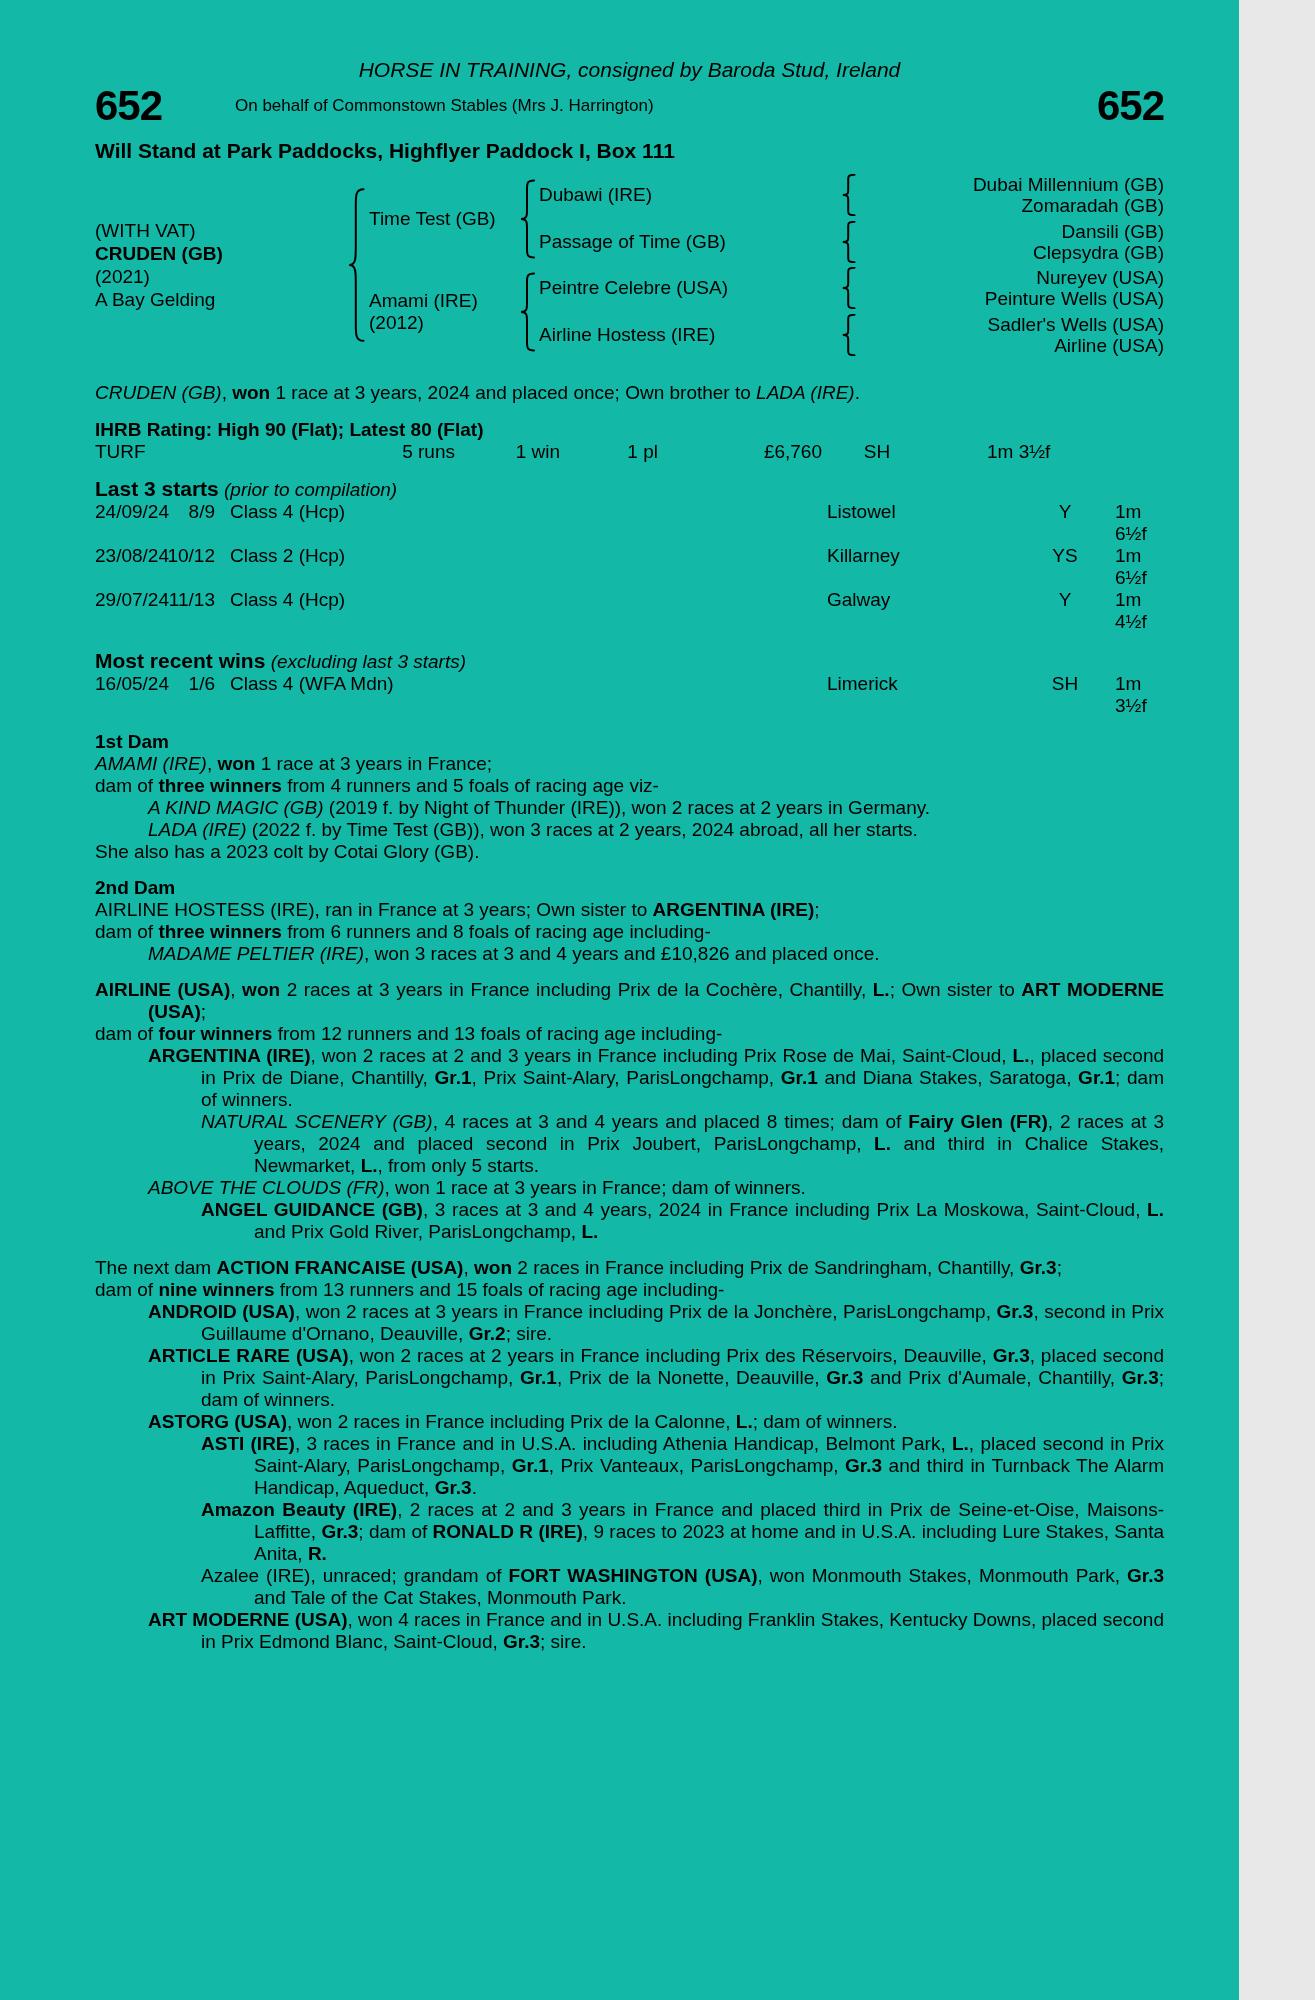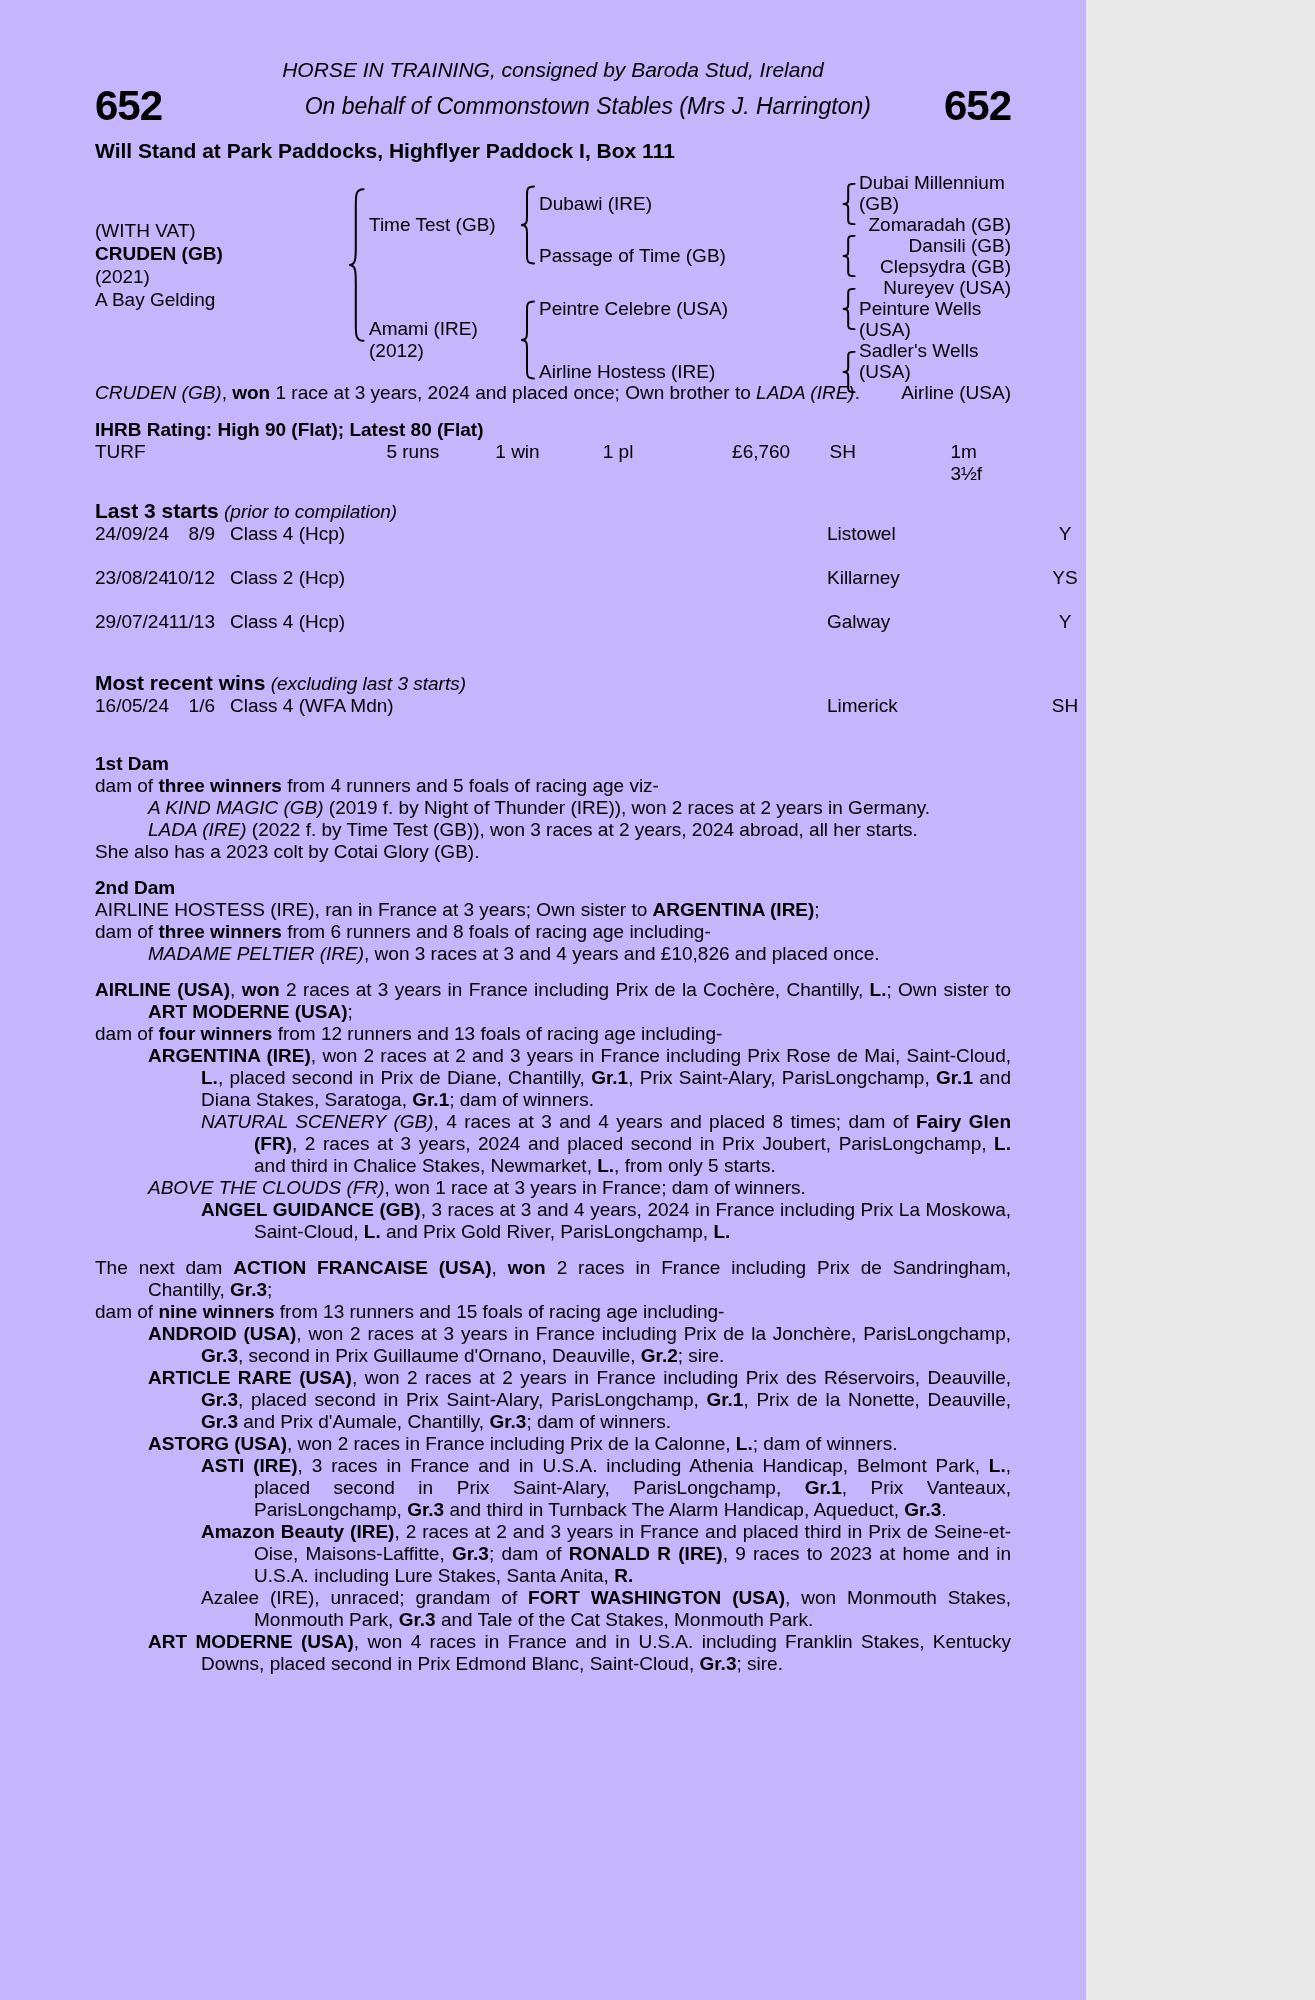--- a/index.html
+++ b/index.html
@@ -1,33 +1,33 @@
 <!DOCTYPE html>
 <html><head>
 <meta charset="utf-8">
 <style>
   html,body{margin:0;padding:0;background:#e8e8e8;}
   .page{
-    width:1086px;height:2000px;box-sizing:border-box;
-    background:#c4b5fd;color:#000;
+    width:1239px;height:2000px;box-sizing:border-box;
+    background:#14b8a6;color:#000;
     font-family:"Liberation Sans",sans-serif;
     font-size:19px;line-height:22px;
     padding:58px 75px 0 95px;
     position:relative;overflow:hidden;
   }
   p{margin:0;}
   .b{font-weight:bold;}
   .s-b{font-weight:bold;}
   .s-i{font-style:italic;}
 
   .hdr1{text-align:center;font-style:italic;font-size:21px;line-height:24px;}
   .hdr-row{display:flex;align-items:center;margin-top:2px;}
   .lot{font-size:42px;font-weight:bold;line-height:44px;width:140px;letter-spacing:-1px;}
   .lot.right{text-align:right;}
-  .hdr2{flex:1;text-align:right;font-style:italic;font-size:23px;}
+  .hdr2{flex:1;text-align:left;font-size:17px;}
   .stand{font-weight:bold;font-size:21px;margin-top:12px;}
 
   
   .ped{display:flex;margin-top:10px;height:186px;}
   .ped-subject{width:252px;display:flex;flex-direction:column;justify-content:center;line-height:23px;}
   .brace-wrap{display:flex;align-items:center;}
   .brace{display:block;}
   .ped-gen1{flex:1;display:flex;flex-direction:column;}
   .half{display:flex;flex:1;}
   .gen1-label{width:150px;display:flex;flex-direction:column;justify-content:center;}
@@ -232,20 +232,21 @@
       <span class="pos">1/6</span>
       <span class="cls">Class 4 (WFA Mdn)</span>
       <span class="course">Limerick</span>
       <span class="going">SH</span>
       <span class="dist">1m 3½f</span>
     </div>
   </div>
 
   <div class="section">
     <div class="sec-head">1st Dam</div>
+    <p class="para ind0"><span class="s-i">AMAMI (IRE)</span><span>, </span><span class="s-b">won</span><span> 1 race at 3 years in France;</span></p>
     <p class="para ind0"><span>dam of </span><span class="s-b">three winners</span><span> from 4 runners and 5 foals of racing age viz-</span></p>
     <p class="para ind1"><span class="s-i">A KIND MAGIC (GB)</span><span> (2019 f. by Night of Thunder (IRE)), won 2 races at 2 years in Germany.</span></p>
     <p class="para ind1"><span class="s-i">LADA (IRE)</span><span> (2022 f. by Time Test (GB)), won 3 races at 2 years, 2024 abroad, all her starts.</span></p>
     <p class="para ind0"><span>She also has a 2023 colt by Cotai Glory (GB).</span></p>
   </div>
 
   <div class="section">
     <div class="sec-head">2nd Dam</div>
     <p class="para ind0"><span>AIRLINE HOSTESS (IRE), ran in France at 3 years; Own sister to </span><span class="s-b">ARGENTINA (IRE)</span><span>;</span></p>
     <p class="para ind0"><span>dam of </span><span class="s-b">three winners</span><span> from 6 runners and 8 foals of racing age including-</span></p>

